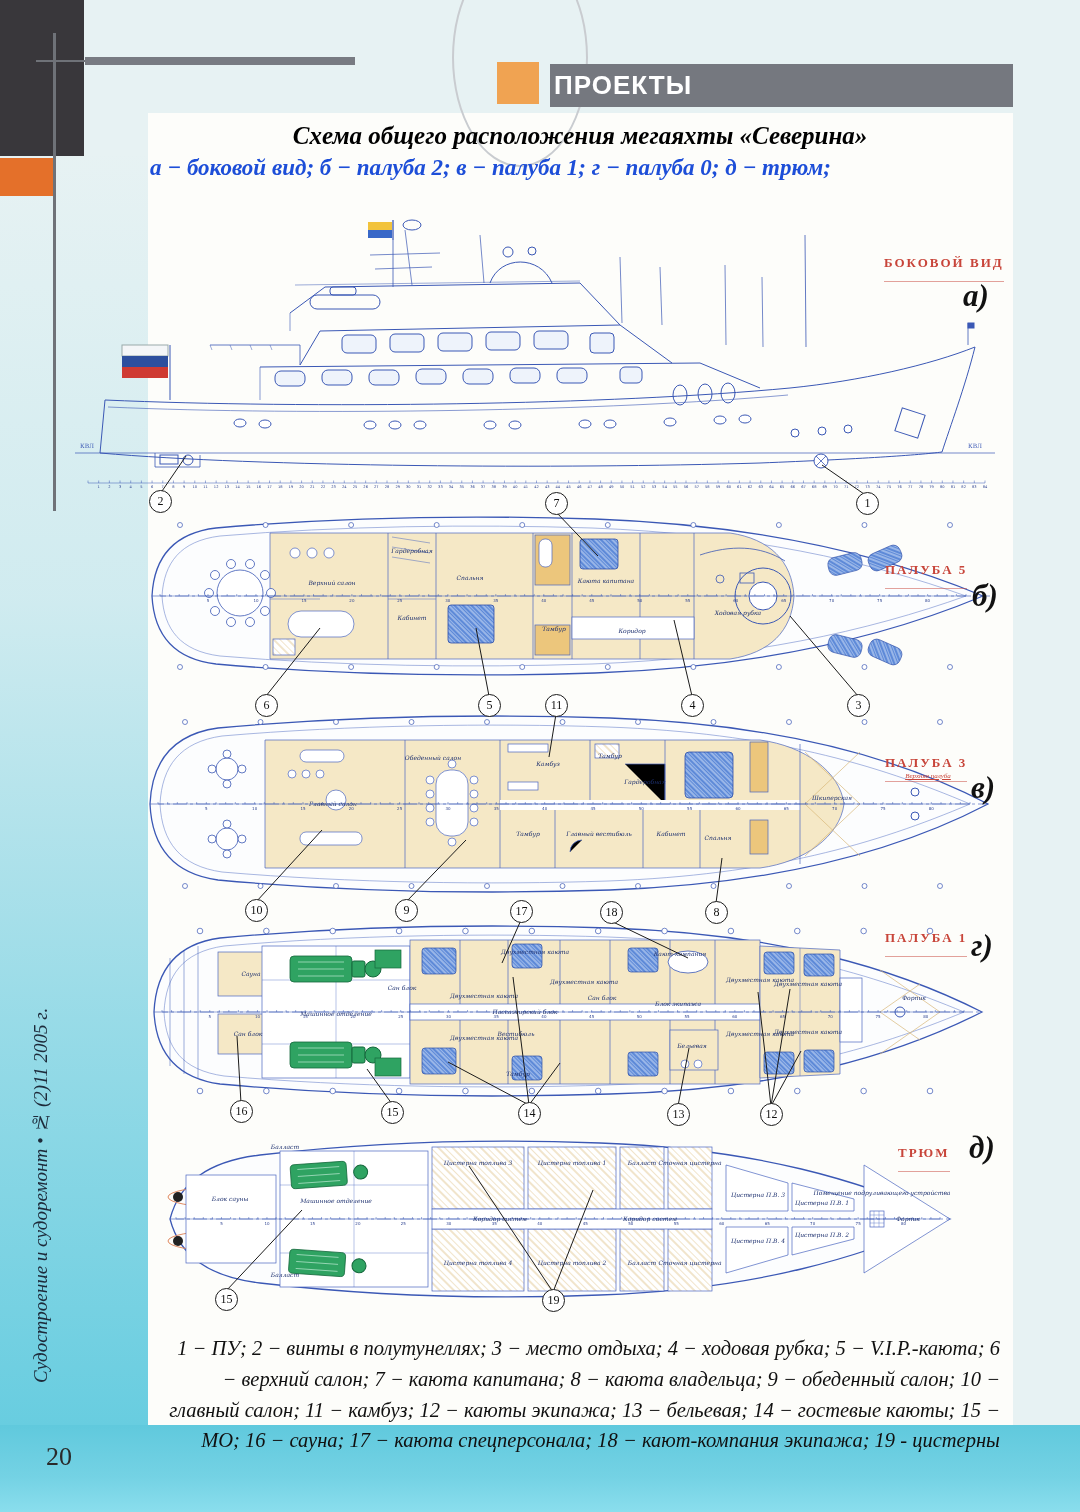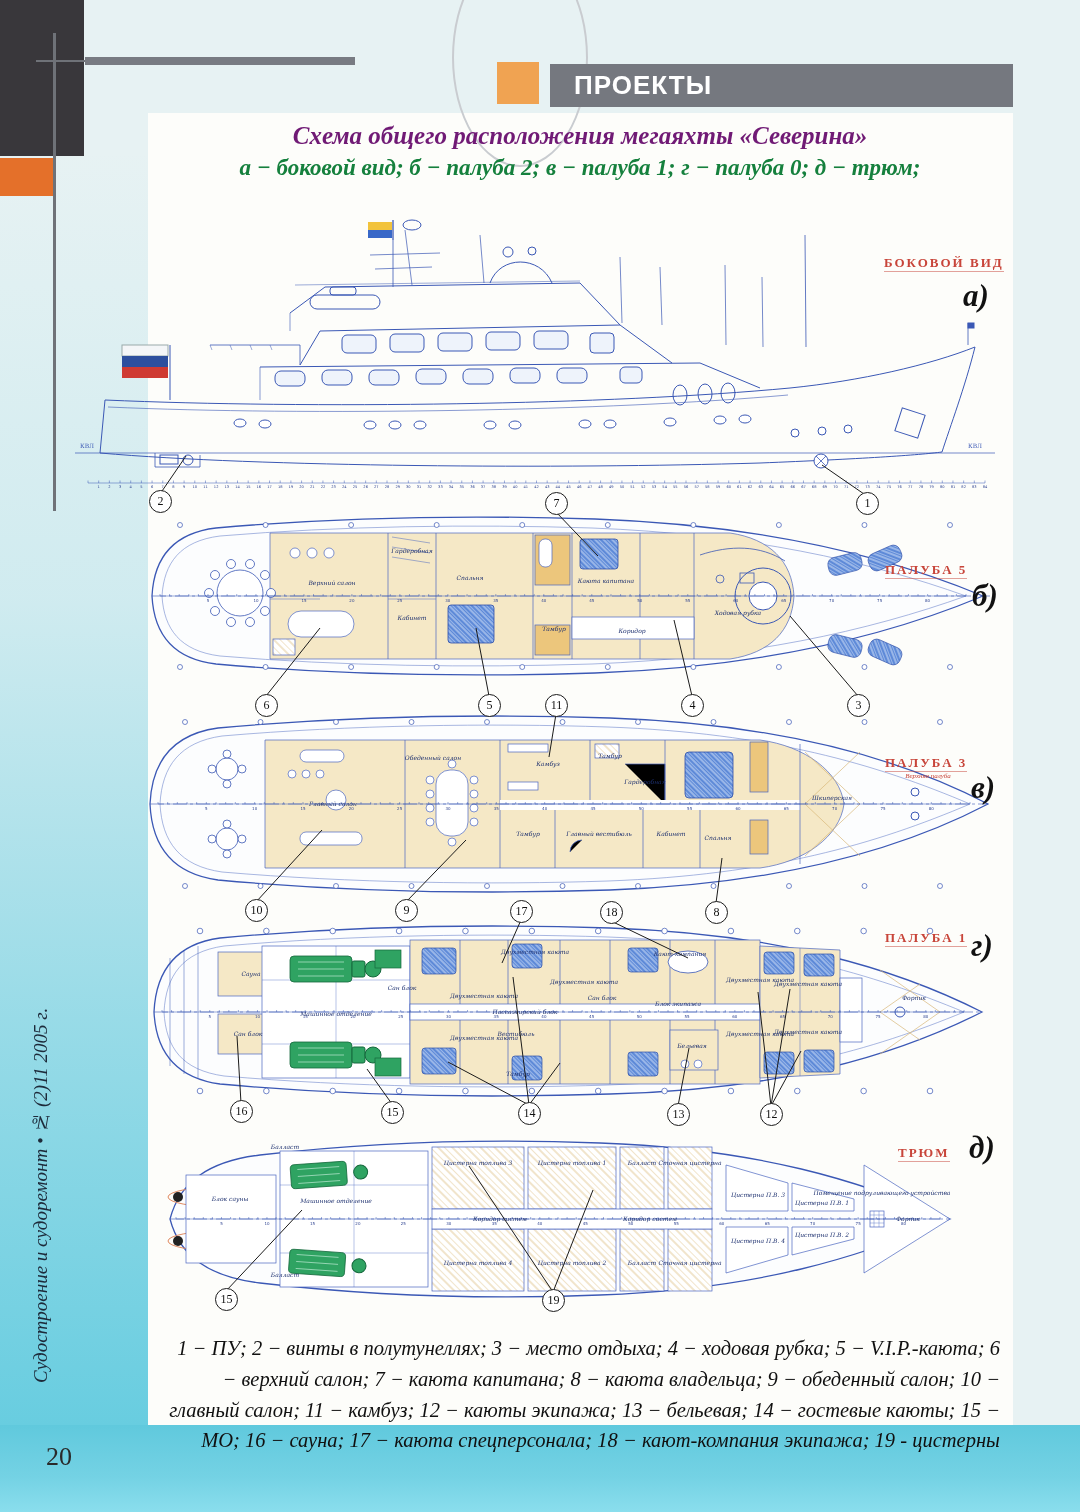--- a/index.html
+++ b/index.html
@@ -16,31 +16,31 @@
   .dark-square{left:0;top:0;width:84px;height:156px;background:#39373b;}
   .orange-rect{left:0;top:158px;width:56px;height:38px;background:#e4702a;}
   .v-line{left:53px;top:33px;width:3px;height:478px;background:#6f7278;}
   .h-line-thin{left:36px;top:60px;width:50px;height:2px;background:#6f7278;}
   .h-bar{left:85px;top:57px;width:270px;height:8px;background:#787b82;}
   .ellipse{left:452px;top:-52px;width:132px;height:215px;border:2px solid #c9ccd0;border-radius:50%;}
   .banner-square{left:497px;top:62px;width:42px;height:42px;background:#f0a352;}
   .banner-bar{left:550px;top:64px;width:463px;height:43px;background:#75787f;
      display:flex;align-items:center;}
   .banner-bar span{color:#fff;font-family:"Liberation Sans",sans-serif;font-weight:bold;
-     font-size:26px;letter-spacing:1px;margin-left:24px;}
+     font-size:26px;letter-spacing:1px;margin-left:4px;}
   
   .title{left:160px;top:122px;width:840px;text-align:center;font-weight:bold;
-     font-style:italic;font-size:25px;color:#701a75;}
-  .subtitle{left:150px;top:155px;width:860px;text-align:center;font-weight:bold;
-     font-style:italic;font-size:23px;color:#15803d;}
+     font-style:italic;font-size:25px;color:#000000;}
+  .subtitle{left:150px;top:155px;width:860px;font-weight:bold;
+     font-style:italic;font-size:23px;color:#1d4ed8;}
   
   .lbl-red{font-family:"Liberation Serif",serif;font-weight:bold;font-size:13px;
      letter-spacing:2px;color:#c8453a;border-bottom:1px solid rgba(200,69,58,.5);
-     padding-bottom:0;}
-  .lbl-red-sub{font-size:7px;color:#c8453a;letter-spacing:0;text-align:center;font-style:italic;}
+     padding-bottom:10px;}
+  .lbl-red-sub{font-size:7px;color:#c8453a;letter-spacing:0;text-align:center;font-style:italic;text-decoration:underline;}
   .letter{font-weight:bold;font-style:italic;font-size:31px;color:#111;}
   
   .callout{width:21px;height:21px;border:1.5px solid #1b1b1b;border-radius:50%;
      background:#fff;color:#111;font-size:12px;display:flex;align-items:center;
      justify-content:center;z-index:6;font-family:"Liberation Serif",serif;}
   
   .legend{left:162px;top:1333px;width:838px;text-align:right;font-style:italic;
      font-size:20.5px;line-height:1.5;color:#101010;}
   
   .sidebar-vert{left:30px;top:985px;height:420px;width:34px;

